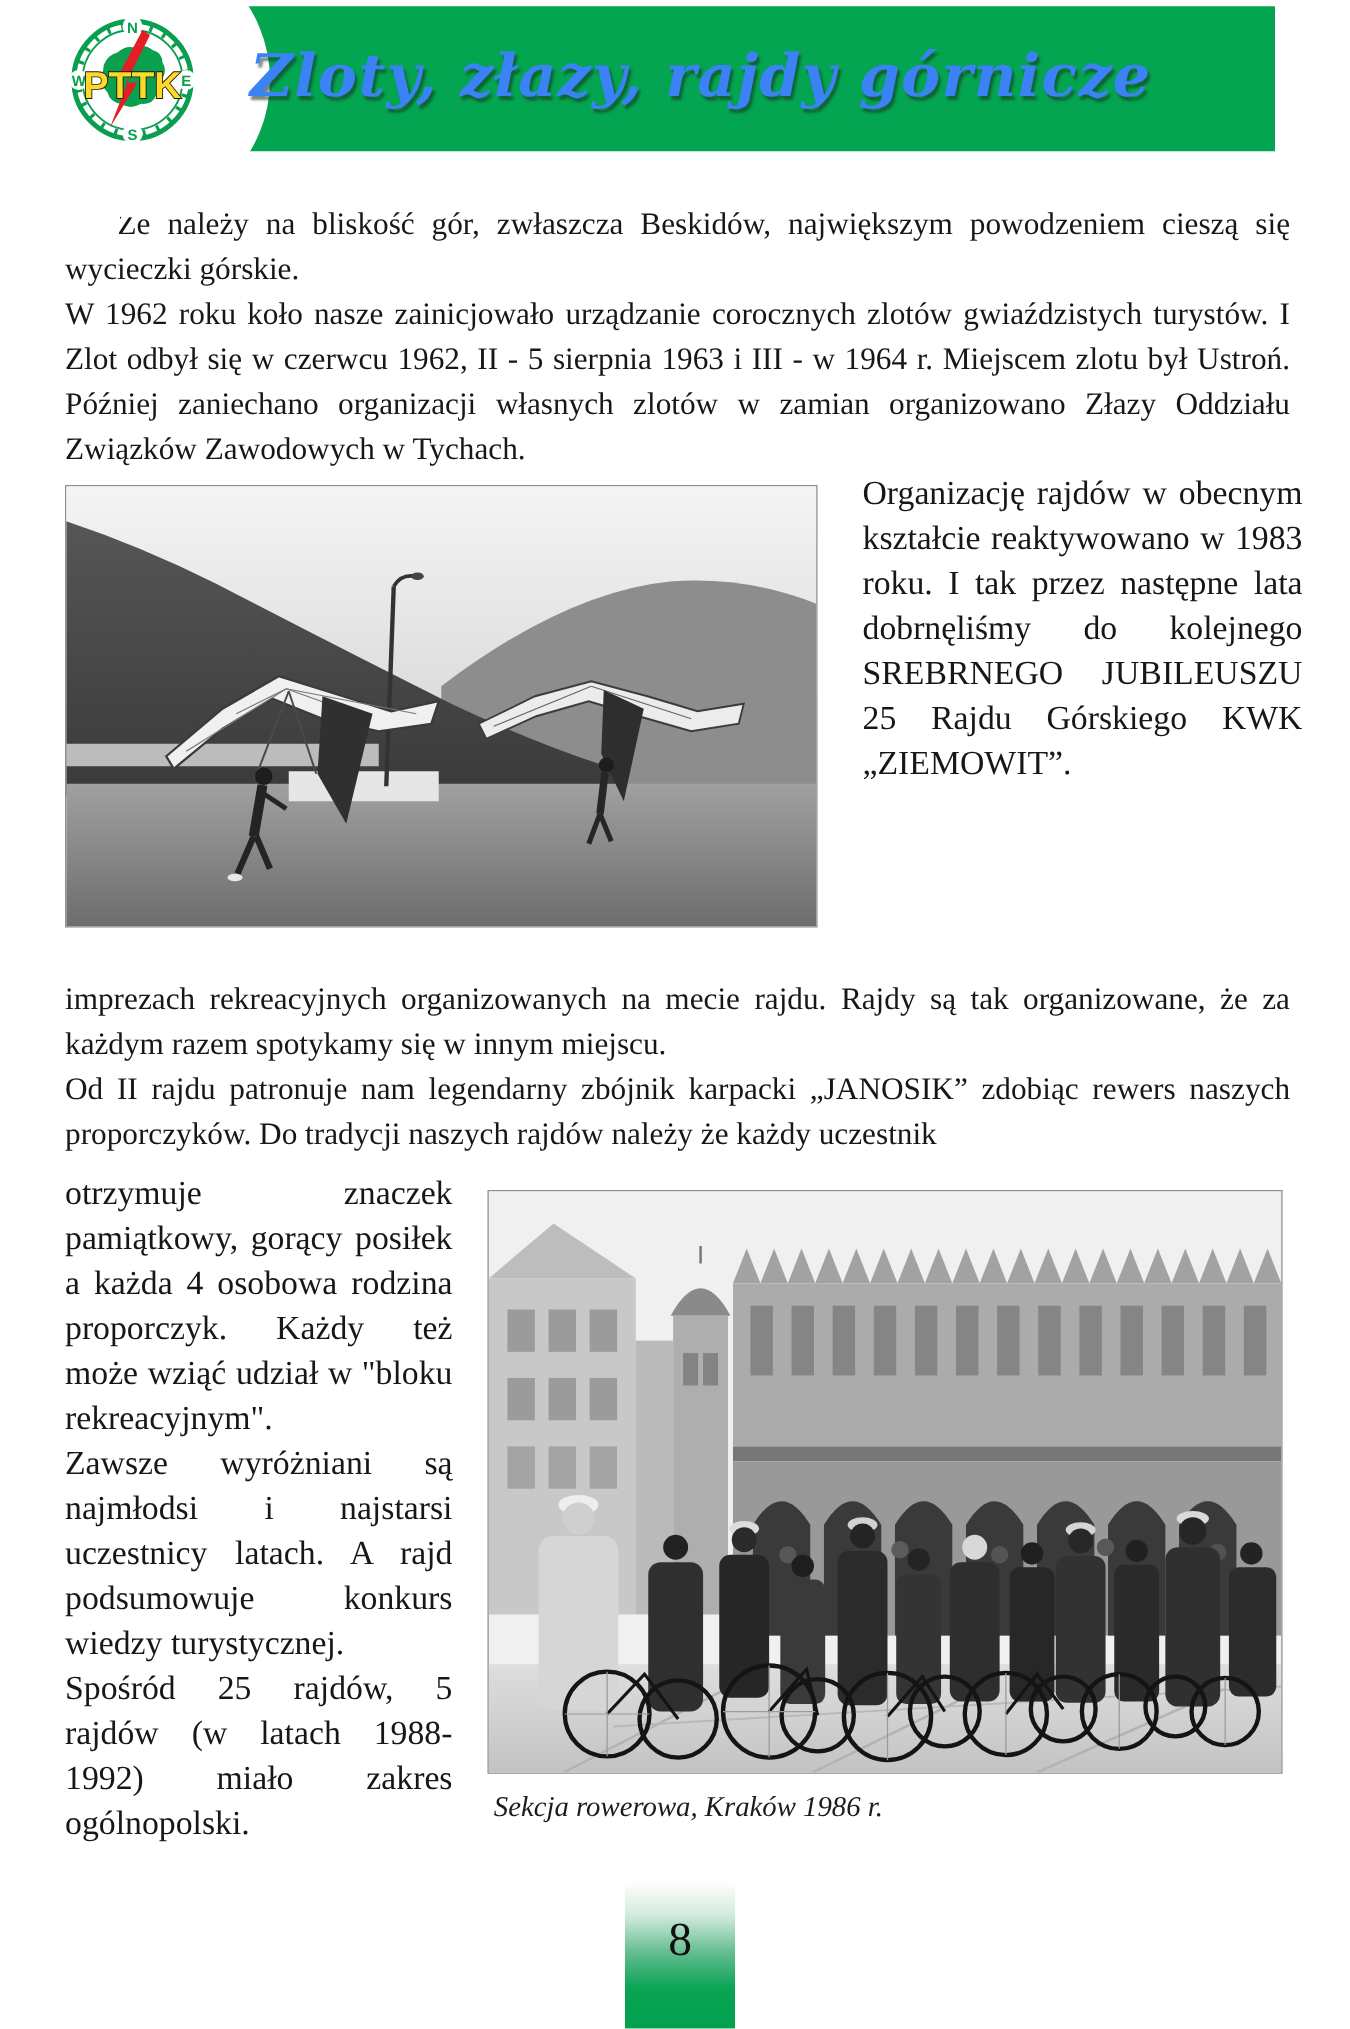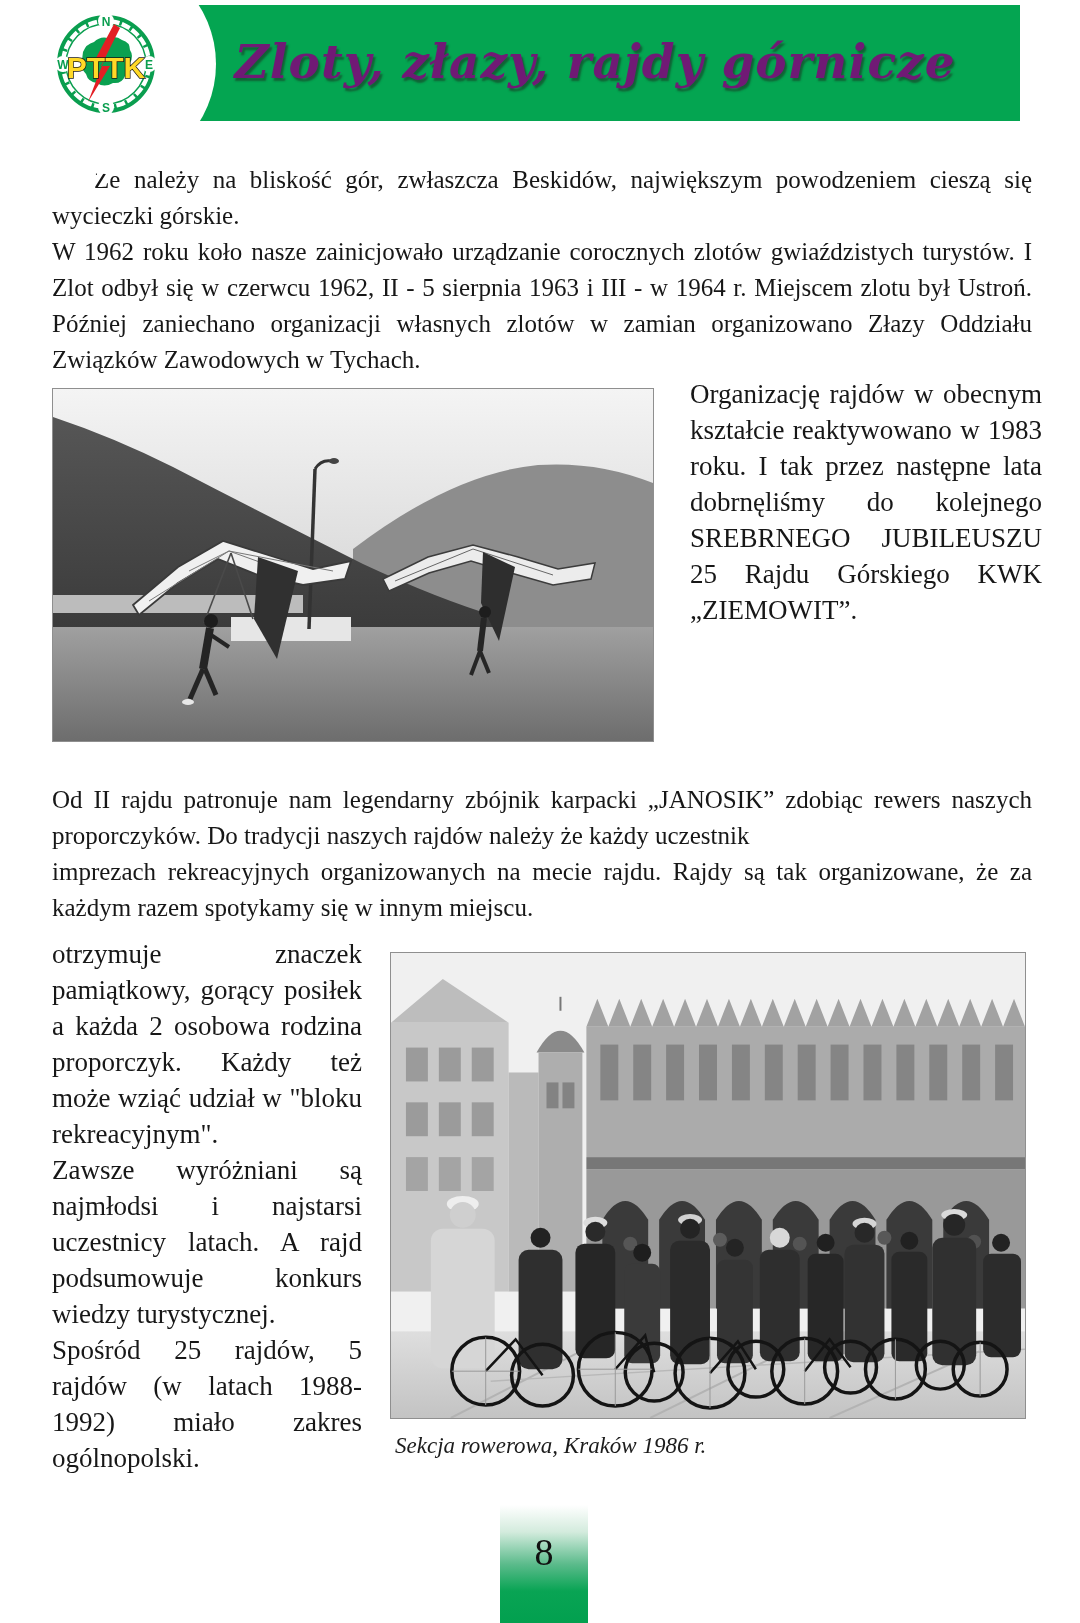--- a/index.html
+++ b/index.html
@@ -16,25 +16,24 @@
     position:absolute;left:168px;top:5px;width:852px;height:116px;
     background:#04a551;z-index:1;
   }
   .logo-bubble{
     position:absolute;left:-4px;top:-46px;width:220px;height:220px;
     border-radius:50%;background:#ffffff;z-index:2;
   }
   .logo{position:absolute;left:50px;top:8px;width:112px;height:112px;z-index:3;}
   .banner-title{
     position:absolute;left:200px;top:36px;width:790px;z-index:3;
-    text-align:center;
     font-family:"DejaVu Serif", serif;
     font-style:italic;font-weight:700;
     font-size:47px;line-height:52px;
-    color:#701a75;
+    color:#3b82f6;
     text-shadow:2px 3px 2px rgba(25,55,35,.6);
     letter-spacing:1px;
   }
   
   .body-text{
     position:absolute;
     font-size:25px;line-height:36px;
     text-align:justify;
   }
   .body-text p{margin:0;}
@@ -153,26 +152,26 @@
       </g>
     </svg>
   </figure>
 
   <div class="body-text col-text" style="left:680px;top:376px;width:352px;margin-left:10px;">
     <p>Organizację rajdów w obecnym kształcie reaktywowano w 1983 roku. I tak przez następne lata dobrnęliśmy do kolejnego SREBRNEGO JUBILEUSZU 25 Rajdu Górskiego KWK „ZIEMOWIT”.</p>
   </div>
 
 
   <div class="body-text" style="left:52px;top:782px;width:980px;">
+    <p>imprezach rekreacyjnych organizowanych na mecie rajdu. Rajdy są tak organizowane, że za każdym razem spotykamy się w innym miejscu.</p>
     <p>Od II rajdu patronuje nam legendarny zbójnik karpacki „JANOSIK” zdobiąc rewers naszych proporczyków. Do tradycji naszych rajdów należy że każdy uczestnik</p>
-    <p>imprezach rekreacyjnych organizowanych na mecie rajdu. Rajdy są tak organizowane, że za każdym razem spotykamy się w innym miejscu.</p>
   </div>
 
   <div class="body-text col-text" style="left:52px;top:936px;width:310px;">
-    <p>otrzymuje znaczek pamiątkowy, gorący posiłek a każda 2 osobowa rodzina proporczyk. Każdy też może wziąć udział w "bloku rekreacyjnym".</p>
+    <p>otrzymuje znaczek pamiątkowy, gorący posiłek a każda 4 osobowa rodzina proporczyk. Każdy też może wziąć udział w "bloku rekreacyjnym".</p>
     <p>Zawsze wyróżniani są najmłodsi i najstarsi uczestnicy latach. A rajd podsumowuje konkurs wiedzy turystycznej.</p>
     <p>Spośród 25 rajdów, 5 rajdów (w latach 1988-1992) miało zakres ogólnopolski.</p>
   </div>
 
   <figure class="photo" style="left:390px;top:952px;width:636px;height:467px;margin:0;">
     <svg viewBox="0 0 636 467" preserveAspectRatio="none" aria-hidden="true">
       <defs>
         <linearGradient id="pav2" x1="0" y1="0" x2="0" y2="1">
           <stop offset="0" stop-color="#dedede"></stop>
             <stop offset="1" stop-color="#c3c3c3"></stop>

